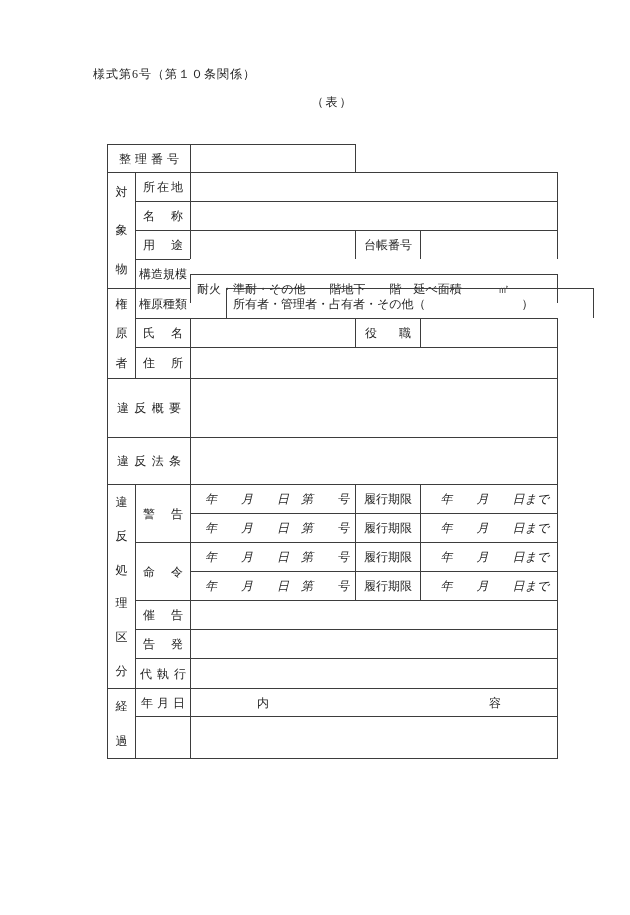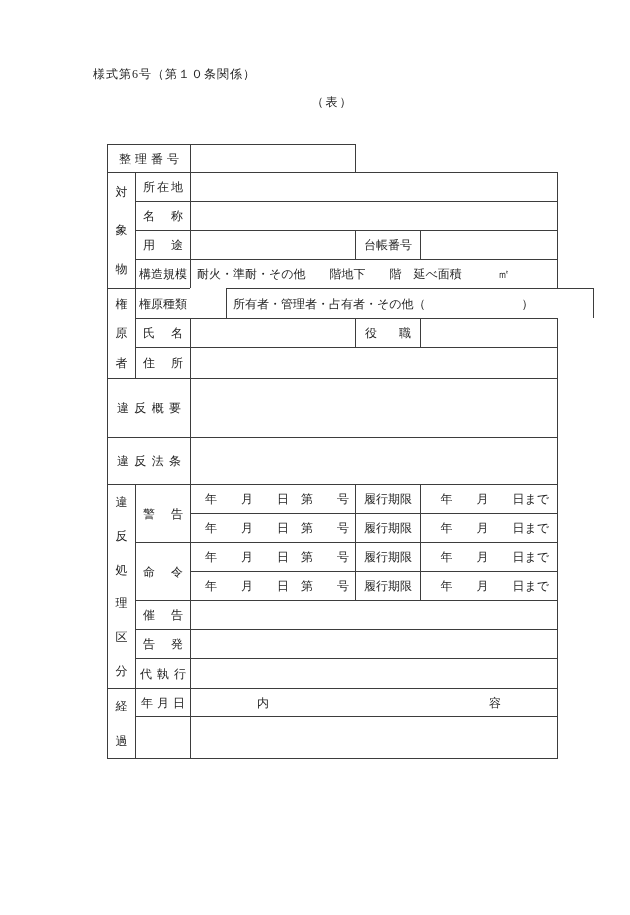--- a/index.html
+++ b/index.html
@@ -13,21 +13,21 @@
   .form-number{position:absolute;left:93px;top:66px;font-size:12px;letter-spacing:1px;}
   .head-center{position:absolute;left:107px;width:451px;text-align:center;font-size:12px;}
   .side-label{top:94px;letter-spacing:2px;}
   .form-title{top:112px;letter-spacing:3px;}
   
   .c{position:absolute;box-sizing:border-box;border-top:1px solid var(--border);border-left:1px solid var(--border);
      display:flex;align-items:center;font-size:12px;line-height:1;white-space:pre;}
   .br{border-right:1px solid var(--border);}
   .bb{border-bottom:1px solid var(--border);}
   .ctr{justify-content:center;}
-  .rt{justify-content:flex-end;}
+  .rt{justify-content:flex-end;font-style:italic;}
   .split{justify-content:space-between;}
   .vsplit{flex-direction:column;justify-content:space-around;align-items:center;}
   .pad6{padding-left:6px;}
 </style>
 </head>
 <body>
 
 <div class="page">
 
   <div class="form-number">様式第6号（第１０条関係）</div>
@@ -43,21 +43,21 @@
 
   <div class="c split" style="left:135px;top:201px;width:55px;height:29px;padding:0 7px;"><span>名</span><span>称</span></div>
   <div class="c br" style="left:190px;top:201px;width:368px;height:29px;"></div>
 
   <div class="c split" style="left:135px;top:230px;width:55px;height:29px;padding:0 7px;"><span>用</span><span>途</span></div>
   <div class="c" style="left:190px;top:230px;width:165px;height:29px;"></div>
   <div class="c ctr" style="left:355px;top:230px;width:65px;height:29px;">台帳番号</div>
   <div class="c br" style="left:420px;top:230px;width:138px;height:29px;"></div>
 
   <div class="c split" style="left:135px;top:259px;width:55px;height:29px;padding:0 3px;"><span>構</span><span>造</span><span>規</span><span>模</span></div>
-  <div class="c br pad6" style="left:190px;top:259px;width:368px;height:29px;">耐火・準耐・その他　　階地下　　階　延べ面積　　　㎡</div>
+  <div class="c br pad6" style="left:190px;top:274px;width:368px;height:29px;">耐火・準耐・その他　　階地下　　階　延べ面積　　　㎡</div>
 
   <div class="c vsplit" style="left:107px;top:288px;width:28px;height:90px;"><span>権</span><span>原</span><span>者</span></div>
 
   <div class="c split" style="left:135px;top:288px;width:55px;height:30px;padding:0 3px;"><span>権</span><span>原</span><span>種</span><span>類</span></div>
   <div class="c br pad6" style="left:190px;top:288px;width:368px;height:30px;margin-left:36px;">所有者・管理者・占有者・その他（　　　　　　　　）</div>
 
   <div class="c split" style="left:135px;top:318px;width:55px;height:29px;padding:0 7px;"><span>氏</span><span>名</span></div>
   <div class="c" style="left:190px;top:318px;width:165px;height:29px;"></div>
   <div class="c split" style="left:355px;top:318px;width:65px;height:29px;padding:0 9px;"><span>役</span><span>職</span></div>
   <div class="c br" style="left:420px;top:318px;width:138px;height:29px;"></div>

